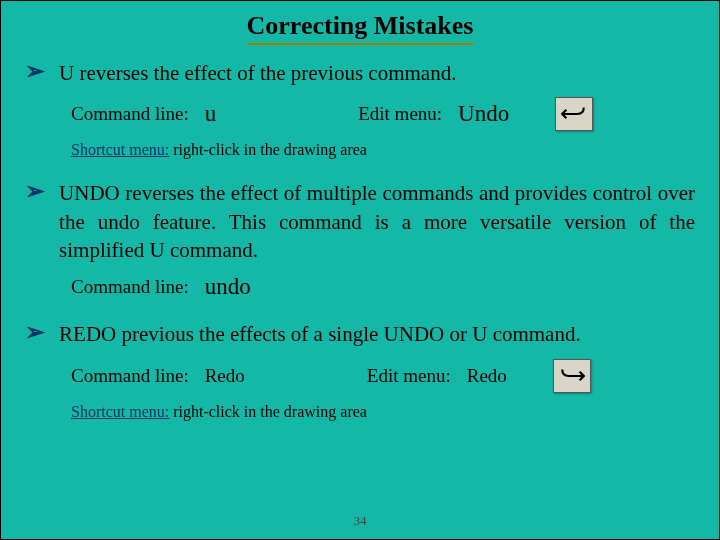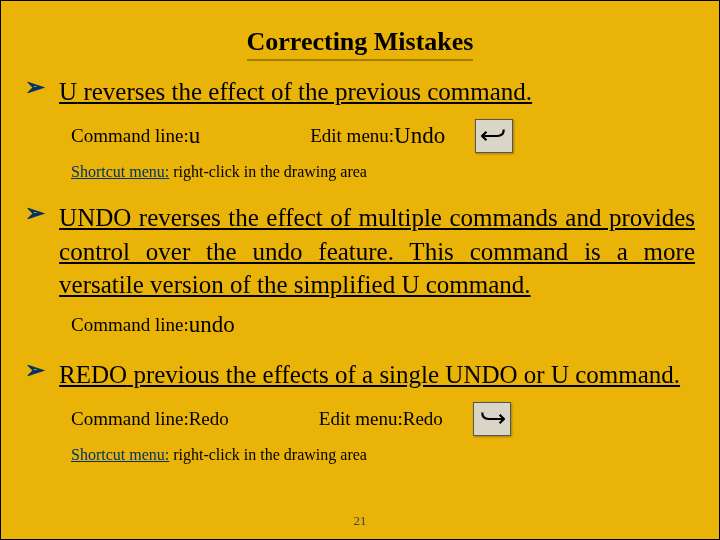--- a/index.html
+++ b/index.html
@@ -11,22 +11,22 @@
     height: 540px;
     overflow: hidden;
     box-sizing: border-box;
   }
   .slide {
     width: 720px;
     height: 540px;
     border: 1px solid #000;
     box-sizing: border-box;
     position: relative;
-    background: #eab308;
-    padding: 24px 24px 0 24px;
+    background: #14b8a6;
+    padding: 8px 24px 0 24px;
   }
   .title-wrap {
     text-align: center;
     margin-bottom: 14px;
   }
   .title {
     display: inline-block;
     font-size: 26px;
     font-weight: bold;
     color: #000;
@@ -40,34 +40,34 @@
   }
   .arrow {
     color: #003366;
     font-size: 24px;
     margin-right: 14px;
     line-height: 1;
     font-weight: bold;
     flex-shrink: 0;
   }
   .content {
-    font-size: 25px;
+    font-size: 21px;
     color: #000;
     line-height: 1.35;
     flex: 1;
-    text-decoration: underline;
   }
   .justified {
     text-align: justify;
   }
   .row2 {
     margin: 10px 0 10px 46px;
     font-size: 19px;
     display: flex;
     align-items: center;
+    gap: 16px;
   }
   .row3 {
     margin: 6px 0 0 46px;
     font-size: 16px;
   }
   .lbl { color:#000; }
   .big { font-size: 23px; font-weight: normal; }
   .gap { display:inline-block; width:110px; }
   .gap2 { display:inline-block; width:90px; }
   .icon-box {
@@ -167,14 +167,14 @@
         <svg viewBox="0 0 24 20">
             <path d="M19 6 L23 10 L19 14 M23 10 H9 Q3 10 3 4"></path>
           </svg>
       </span>
     </div>
     <div class="row3">
       <span class="underline-navy">Shortcut menu:</span><span> right-click in the drawing area</span>
     </div>
   </div>
 
-  <div class="page-num">21</div>
+  <div class="page-num">34</div>
 </div>
 
 </body></html>

